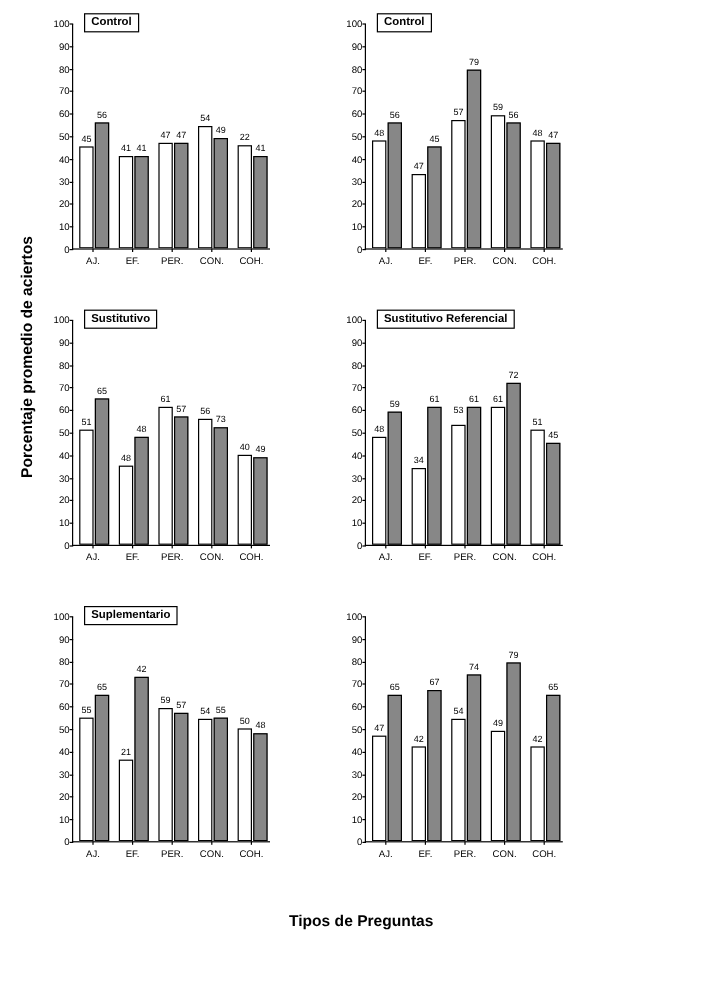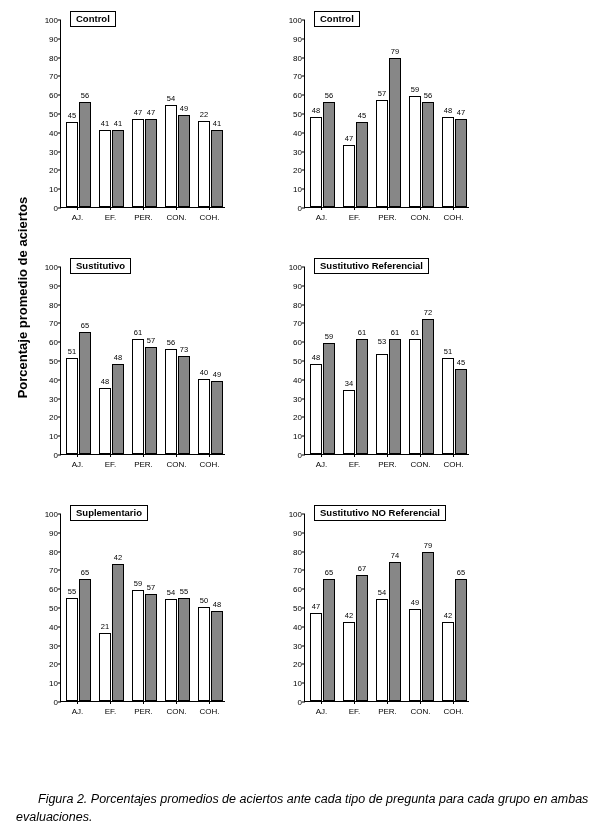--- a/index.html
+++ b/index.html
@@ -490,21 +490,20 @@
             <div class="bar e1" style="height: 94px;"></div>
             <div class="vlabel" style="bottom: 96px; left: 11px;">50</div>
             <div class="bar e2" style="height: 90.24px;"></div>
             <div class="vlabel" style="bottom: 92.24px; left: 24px;">48</div>
             <div class="xtick-mark" style="left: 15.5px;"></div>
             <div class="xtick-label" style="left: 16.5px;">COH.</div>
           </div>
         </div>
       </div>
       <div class="panel" style="left: 262px; top: 502px;">
-        <div class="panel-title">Sustitutivo NO Referencial</div>
         <div class="plot">
           <div class="ytick" style="top: 188px;">0</div>
           <div class="ytick-mark" style="top: 188px;"></div>
           <div class="ytick" style="top: 169.2px;">10</div>
           <div class="ytick-mark" style="top: 169.2px;"></div>
           <div class="ytick" style="top: 150.4px;">20</div>
           <div class="ytick-mark" style="top: 150.4px;"></div>
           <div class="ytick" style="top: 131.6px;">30</div>
           <div class="ytick-mark" style="top: 131.6px;"></div>
           <div class="ytick" style="top: 112.8px;">40</div>
@@ -559,19 +558,16 @@
             <div class="bar e2" style="height: 122.2px;"></div>
             <div class="vlabel" style="bottom: 124.2px; left: 24px;">65</div>
             <div class="xtick-mark" style="left: 15.5px;"></div>
             <div class="xtick-label" style="left: 16.5px;">COH.</div>
           </div>
         </div>
       </div>
     </div>
 
 
-
-  <div class="caption">
-    <span class="indent"></span><span>Figura 2. Porcentajes promedios de aciertos ante cada tipo de pregunta</span>
-    <span>para cada grupo en ambas evaluaciones.</span>
-  </div>
+  <div class="xlabel-global">Tipos de Preguntas</div>
+
 
 </div>
 
 </body></html>

